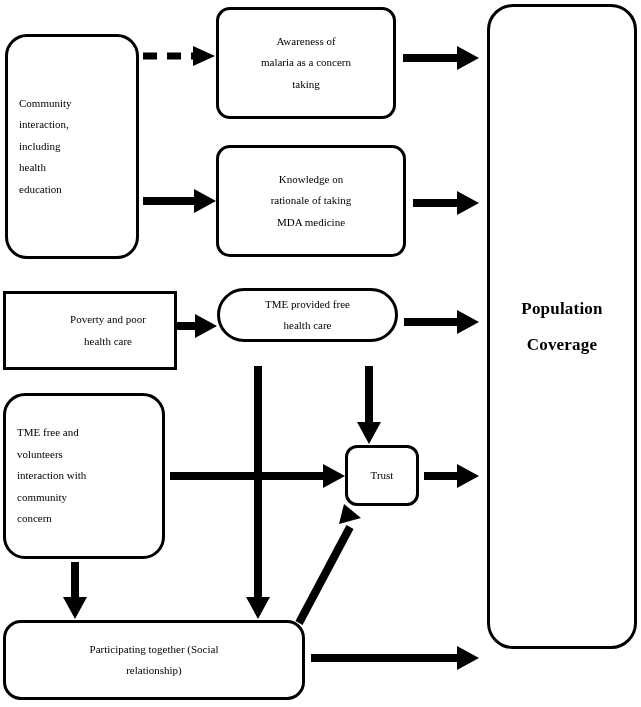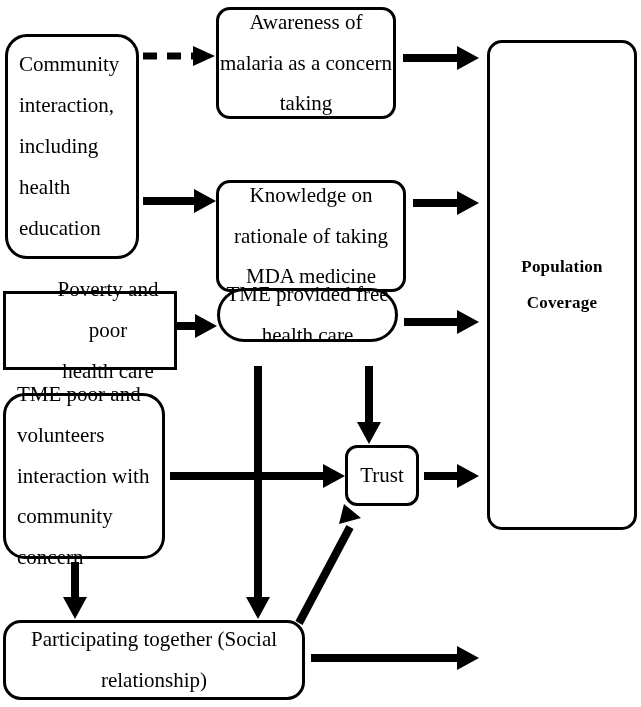--- a/index.html
+++ b/index.html
@@ -29,40 +29,40 @@
     background: #ffffff;
     border: 3px solid #000000;
     display: flex;
     align-items: center;
     justify-content: center;
     color: #000000;
   }
   .node .label {
     display: block;
     width: 100%;
-    font-size: 21px;
+    font-size: 11px;
     line-height: 1.95;
     color: #000000;
   }
   .node.center .label { text-align: center; }
   .node.left   .label { text-align: left; padding-left: 11px; }
   .node.bold .label {
     font-weight: bold;
     font-size: 17px;
     letter-spacing: 0.2px;
   }
   .node-community     { left: 5px;   top: 34px;  width: 134px; height: 225px; border-radius: 22px; }
   .node-awareness     { left: 216px; top: 7px;   width: 180px; height: 112px; border-radius: 14px; }
-  .node-knowledge     { left: 216px; top: 145px; width: 190px; height: 112px; border-radius: 14px; margin-top: 35px; }
+  .node-knowledge     { left: 216px; top: 145px; width: 190px; height: 112px; border-radius: 14px; }
   .node-poverty       { left: 3px;   top: 291px; width: 174px; height: 79px;  border-radius: 0; padding-left: 36px; }
   .node-tme-free      { left: 217px; top: 288px; width: 181px; height: 54px;  border-radius: 28px; }
   .node-tme-staff     { left: 3px;   top: 393px; width: 162px; height: 166px; border-radius: 22px; }
   .node-trust         { left: 345px; top: 445px; width: 74px;  height: 61px;  border-radius: 12px; }
   .node-participating { left: 3px;   top: 620px; width: 302px; height: 80px;  border-radius: 18px; }
-  .node-population    { left: 487px; top: 4px;   width: 150px; height: 490px; border-radius: 15px; margin-top: 36px; }
+  .node-population    { left: 487px; top: 4px;   width: 150px; height: 645px; border-radius: 26px; }
   .node-population .label { font-size: 17px; line-height: 2.1; }
 </style>
 </head>
 <body>
 
 <div id="diagram-root">
 
   <svg class="layer" viewBox="0 0 641 707" xmlns="http://www.w3.org/2000/svg">
 
     <g>
@@ -166,21 +166,21 @@
 
   <div class="node node-tme-free center">
     <span class="label">
       <span>TME provided free</span><br>
       <span>health care</span>
     </span>
   </div>
 
   <div class="node node-tme-staff left">
     <span class="label">
-      <span>TME poor and</span><br>
+      <span>TME free and</span><br>
       <span>volunteers</span><br>
       <span>interaction with</span><br>
       <span>community</span><br>
       <span>concern</span>
     </span>
   </div>
 
   <div class="node node-participating center">
     <span class="label">
       <span>Participating together (Social</span><br>

